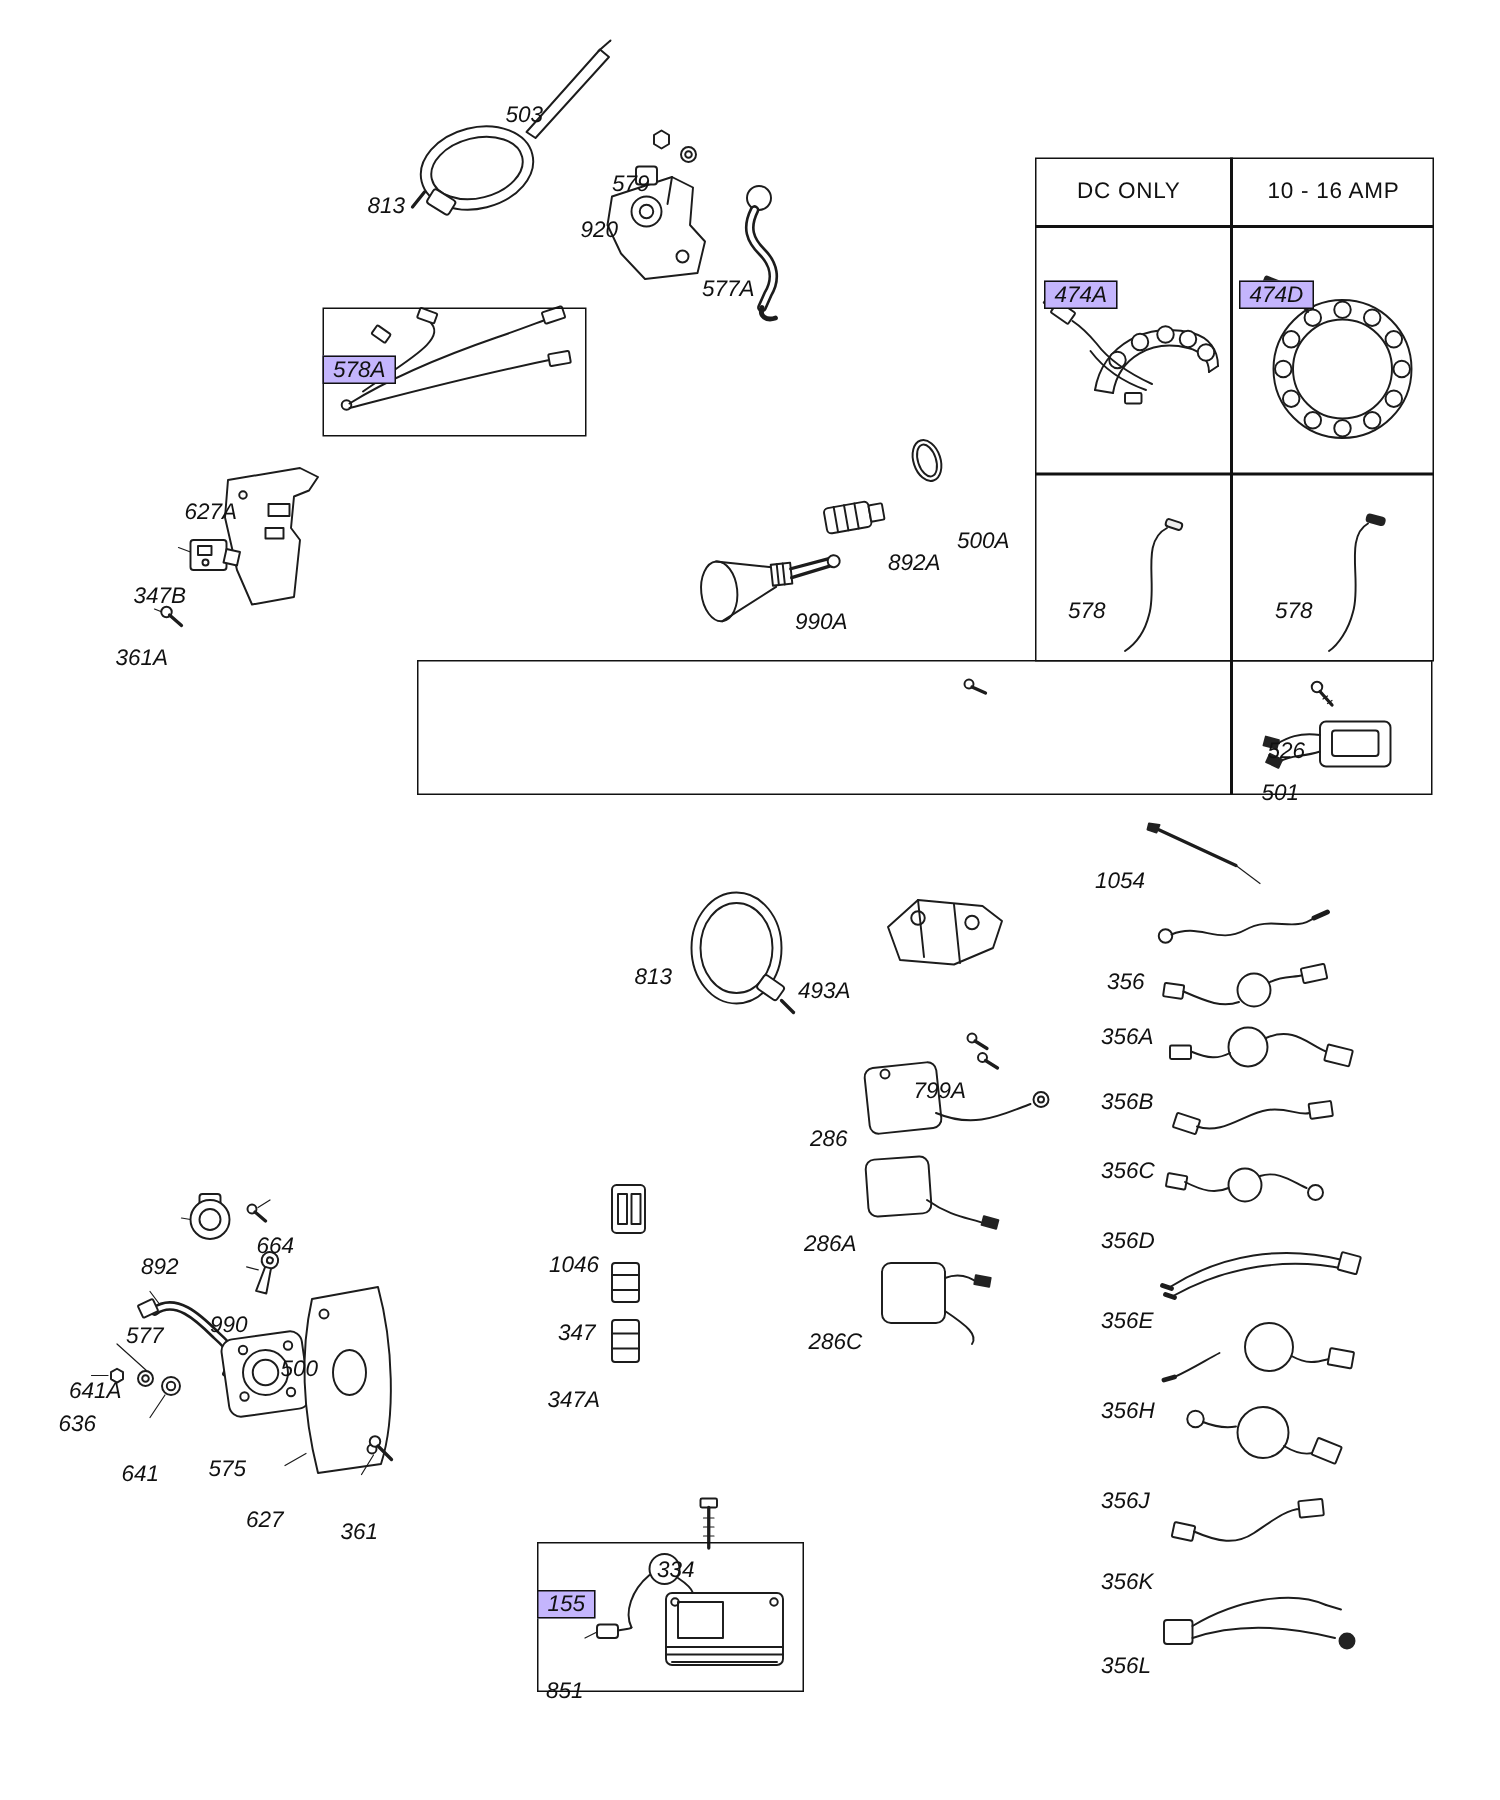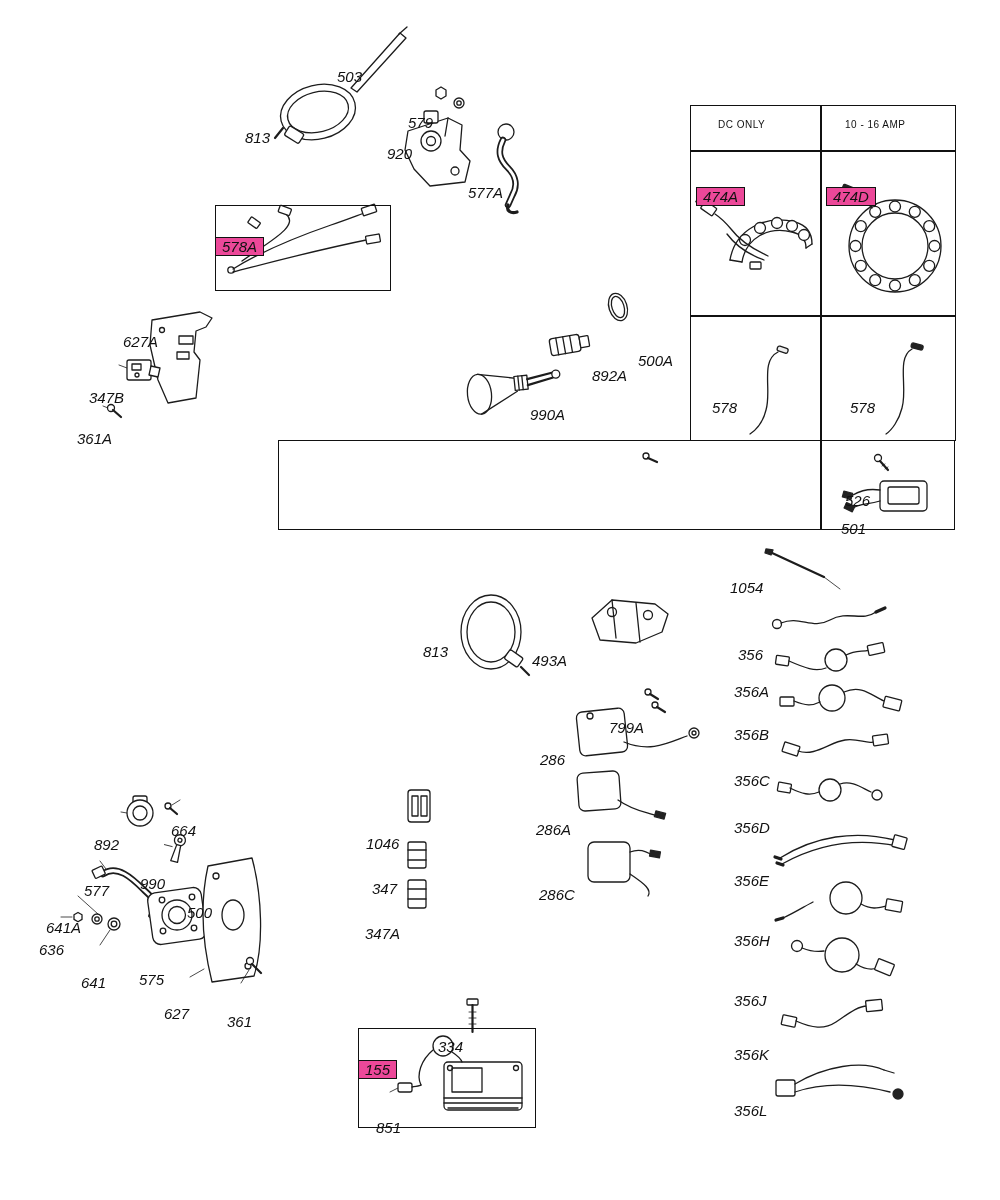--- a/index.html
+++ b/index.html
@@ -9,22 +9,22 @@
   #art * { stroke:#1c1c1c; stroke-width:1.3; fill:none; stroke-linecap:round; stroke-linejoin:round; }
   #art .fw { fill:#fff; }
   #art .fg { fill:#ededed; }
   #art .fd { fill:#222; stroke:#222; }
   #art .t2 { stroke-width:2.2; }
   #art .t3 { stroke-width:3.2; }
   #art .thick { stroke-width:6.5; }
   #art .core { stroke:#fff; stroke-width:3; }
   #art .thin { stroke-width:0.8; }
   .lbl { position:absolute; z-index:3; font-size:15px; font-style:italic; white-space:nowrap;margin-top:32px; }
-  .boxed { border:1.6px solid #111; padding:0 6px; background:#ec4899; font-style:italic; }
-  .hdr { position:absolute; z-index:3; font-size:10px; font-style:normal; letter-spacing:0.5px; white-space:nowrap; }
+  .boxed { border:1.6px solid #111; padding:0 6px; background:#c4b5fd; font-style:italic; }
+  .hdr { position:absolute; z-index:3; font-size:15px; font-style:normal; letter-spacing:0.5px; white-space:nowrap; }
   .box { position:absolute; z-index:2; border:1.6px solid #111; background:transparent; }
   .vline { position:absolute; z-index:2; width:1.6px; background:#111; }
   .hline { position:absolute; z-index:2; height:1.6px; background:#111; }
   .note-box { position:absolute; z-index:2; left:278px; top:440px; width:677px; height:90px;
               border:1.6px solid #111; padding:8px 210px 0 18px; font-size:14.5px;
               font-style:italic; line-height:1.4; }
   .note-box p { padding-left:52px; text-indent:-52px; }
   .note-box b { font-weight:bold; }
 </style>
 </head>
@@ -473,13 +473,13 @@
 <div class="lbl" style="left:84px;  top:850px">577</div>
 <div class="lbl" style="left:187px; top:872px">500</div>
 <div class="lbl" style="left:46px;  top:887px">641A</div>
 <div class="lbl" style="left:39px;  top:909px">636</div>
 <div class="lbl" style="left:81px;  top:942px">641</div>
 <div class="lbl" style="left:139px; top:939px">575</div>
 <div class="lbl" style="left:164px; top:973px">627</div>
 <div class="lbl" style="left:227px; top:981px">361</div>
 <div class="lbl" style="left:438px; top:1006px">334</div>
 <div class="lbl boxed" style="left:358px; top:1028px">155</div>
-<div class="lbl" style="left:376px; top:1087px">851</div>
+<div class="lbl" style="left:364px; top:1087px">851</div>
 
 </body></html>

